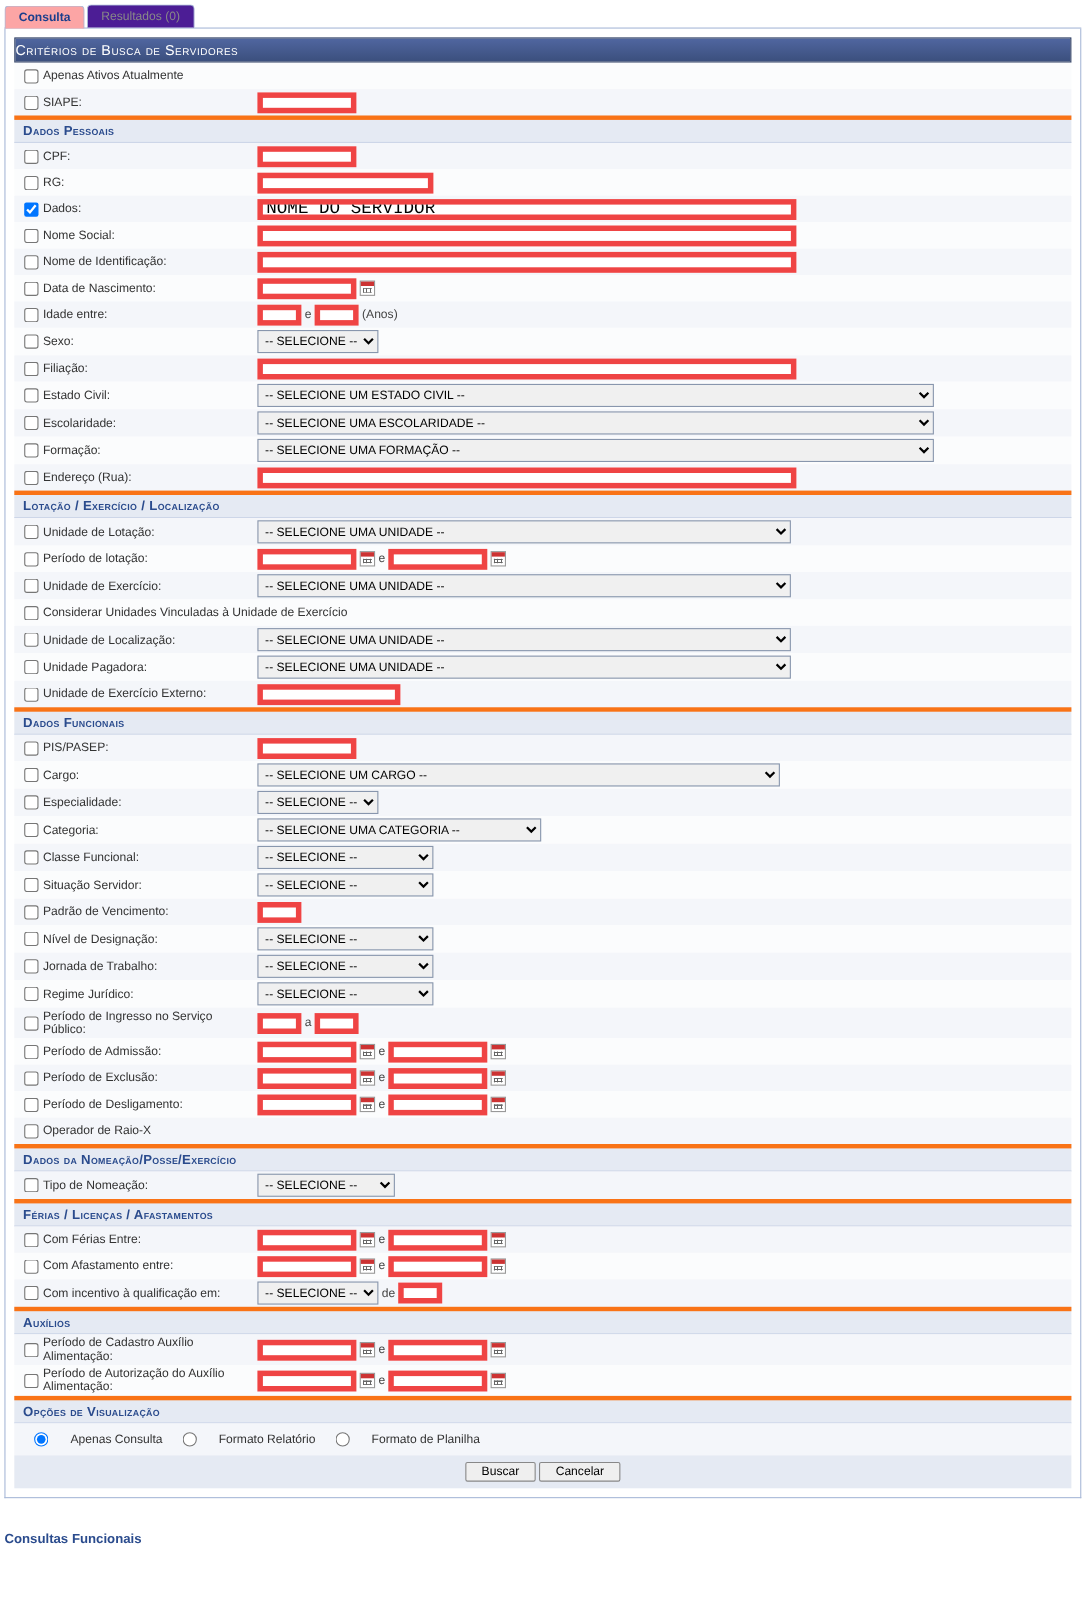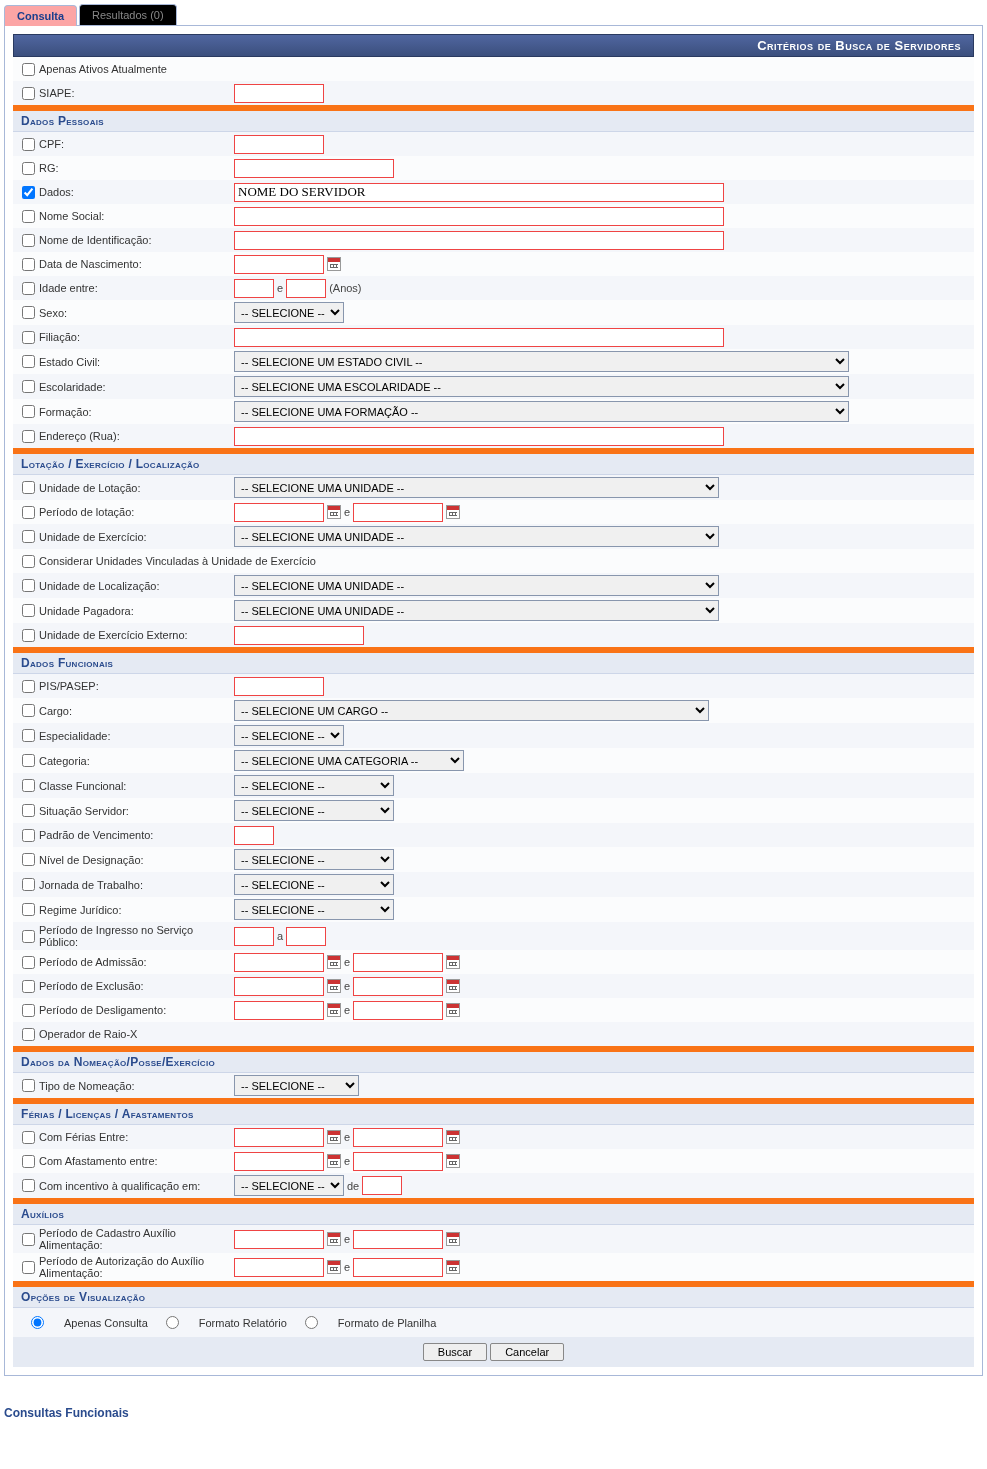--- a/index.html
+++ b/index.html
@@ -13,21 +13,21 @@
   }
   .tabs {
     display: flex;
     border-bottom: 1px solid #a8b8d8;
     margin-bottom: 0;
   }
   .tab {
     padding: 4px 12px;
     border: 1px solid #a8b8d8;
     border-bottom: none;
-    background: #000000;
+    background: #4c1d95;
     color: #888;
     border-top-left-radius: 4px;
     border-top-right-radius: 4px;
     margin-right: 2px;
     cursor: pointer;
     font-size: 11px;
   }
   .tab.active {
     background: #fca5a5;
     color: #1a3e8c;
@@ -37,44 +37,44 @@
   }
   .panel {
     border: 1px solid #a8b8d8;
     border-top: none;
     padding: 8px;
   }
   .header-bar {
     background: #3b4f7d;
     background: linear-gradient(to bottom, #5066a0, #3b4f7d);
     color: #fff;
-    text-align: right;
+    text-align: left;
     font-variant: small-caps;
-    font-weight: bold;
-    padding: 3px 12px;
+    font-weight: normal;
+    padding: 3px 0;
     font-size: 13px;
     letter-spacing: 0.5px;
     border: 1px solid #2a3a60;
   }
   .section-row {
     display: flex;
     align-items: center;
     padding: 2px 4px;
     min-height: 24px;
   }
   .section-row:nth-child(odd) { background: #f4f6fa; }
   .section-row:nth-child(even) { background: #fbfcfd; }
   .section-title {
     background: #e5eaf3;
     color: #2a4b8d;
     font-variant: small-caps;
     font-weight: bold;
     padding: 3px 8px;
     font-size: 12px;
-    border-top: 6px solid #f97316;
+    border-top: 4px solid #f97316;
     border-bottom: 1px solid #cdd6e8;
     letter-spacing: 0.3px;
   }
   .checkbox-cell {
     width: 22px;
     display: flex;
     align-items: center;
     justify-content: center;
   }
   .label-cell {
@@ -82,25 +82,25 @@
     padding-right: 6px;
     color: #333;
   }
   .input-cell {
     flex: 1;
     display: flex;
     align-items: center;
     gap: 3px;
   }
   input[type=text] {
-    border: 1px solid #ef4444;
+    border: 5px solid #ef4444;
     padding: 2px 3px;
-    font-size: 13px;
+    font-size: 16px;
     height: 19px;
-    font-family: Liberation Serif, serif;
+    font-family: Liberation Mono, monospace;
   }
   select {
     border: 1px solid #8896ad;
     padding: 1px 2px;
     font-size: 11px;
     height: 21px;
     font-family: inherit;
     background: #f0f0f0;
   }
   .w-short { width: 90px; }
@@ -417,21 +417,21 @@
     <div class="input-cell">
         <select class="w-select-xs"><option>-- SELECIONE --</option></select>
       </div>
   </div>
   <div class="section-row">
     <div class="checkbox-cell">
         <input type="checkbox" style="">
       </div>
     <div class="label-cell">Categoria:</div>
     <div class="input-cell">
-        <select style="width:230px"><option>-- SELECIONE UMA CATEGORIA --</option></select>
+        <select style="width:258px"><option>-- SELECIONE UMA CATEGORIA --</option></select>
       </div>
   </div>
   <div class="section-row">
     <div class="checkbox-cell">
         <input type="checkbox" style="">
       </div>
     <div class="label-cell">Classe Funcional:</div>
     <div class="input-cell">
         <select class="w-select-sm"><option>-- SELECIONE --</option></select>
       </div>

